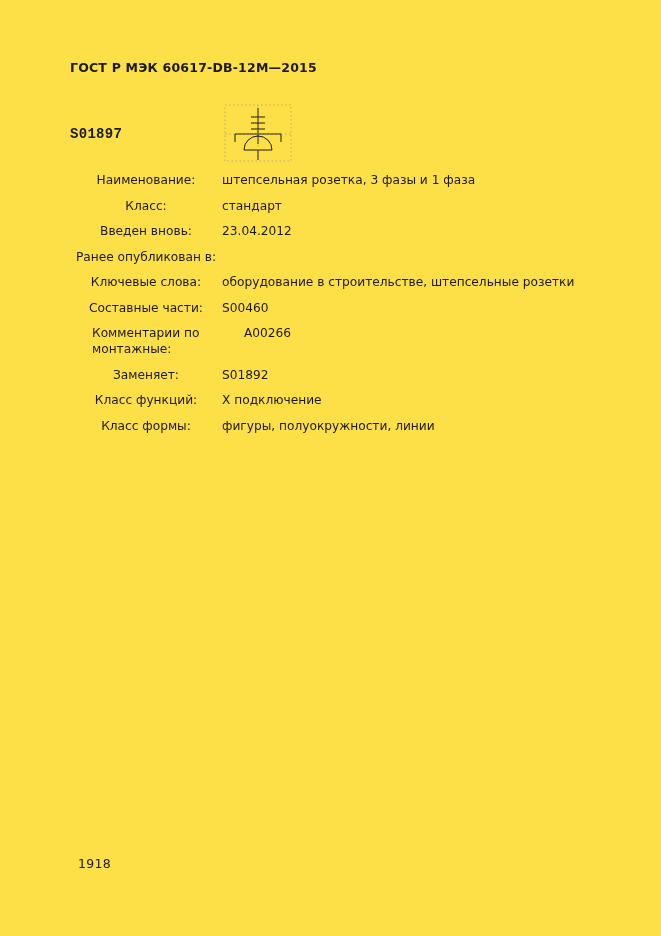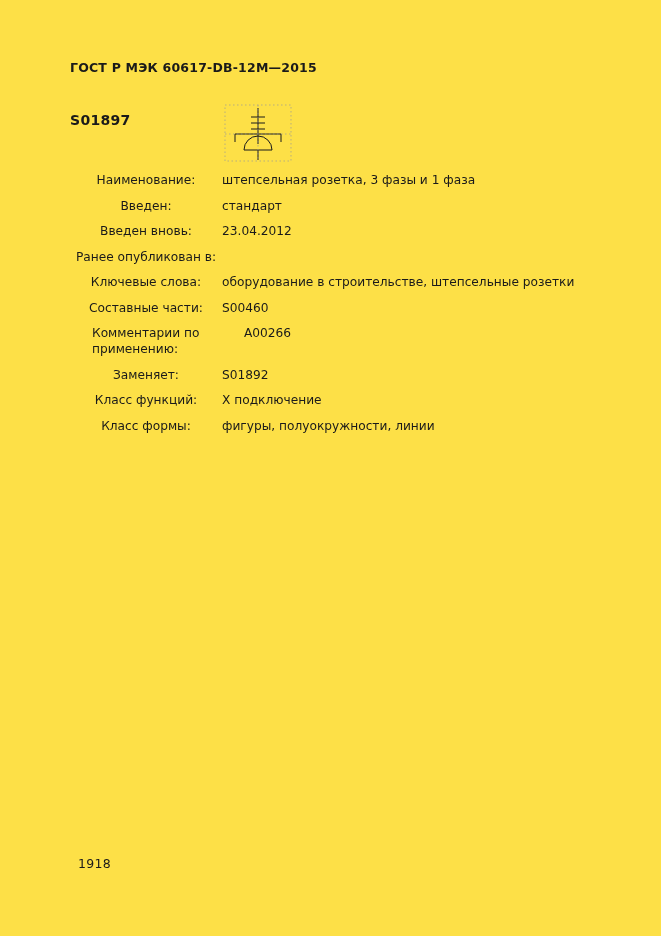--- a/index.html
+++ b/index.html
@@ -28,24 +28,25 @@
     left: 70px;
     top: 60px;
     font-size: 12.5px;
     font-weight: bold;
     letter-spacing: 0.2px;
     white-space: nowrap;
   }
   .symbol-code {
     position: absolute;
     left: 70px;
-    top: 112px;
+    top: 126px;
     font-size: 14px;
     font-weight: bold;
     letter-spacing: 0.3px;
+    font-family: Liberation Mono, monospace;
   }
   .symbol-figure {
     position: absolute;
     left: 213px;
     top: 100px;
     width: 90px;
     height: 68px;
   }
   .table {
     position: absolute;
@@ -129,21 +130,21 @@
   </div>
 
   <div class="table">
 
     <div class="row">
       <div class="label">Наименование:</div>
       <div class="value">штепсельная розетка, 3 фазы и 1 фаза</div>
     </div>
 
     <div class="row">
-      <div class="label">Введен:</div>
+      <div class="label">Класс:</div>
       <div class="value">стандарт</div>
     </div>
 
     <div class="row">
       <div class="label">Введен вновь:</div>
       <div class="value">23.04.2012</div>
     </div>
 
     <div class="row">
       <div class="label">Ранее опубликован в:</div>
@@ -158,21 +159,21 @@
       <div class="label">Составные части:</div>
       <div class="value">S00460</div>
     </div>
 
     <div class="row tight">
       <div class="label-cont">Комментарии по</div>
       <div class="value">A00266</div>
     </div>
 
     <div class="row">
-      <div class="label-cont">применению:</div>
+      <div class="label-cont">монтажные:</div>
       <div class="value"></div>
     </div>
 
     <div class="row">
       <div class="label">Заменяет:</div>
       <div class="value">S01892</div>
     </div>
 
     <div class="row">
       <div class="label">Класс функций:</div>

